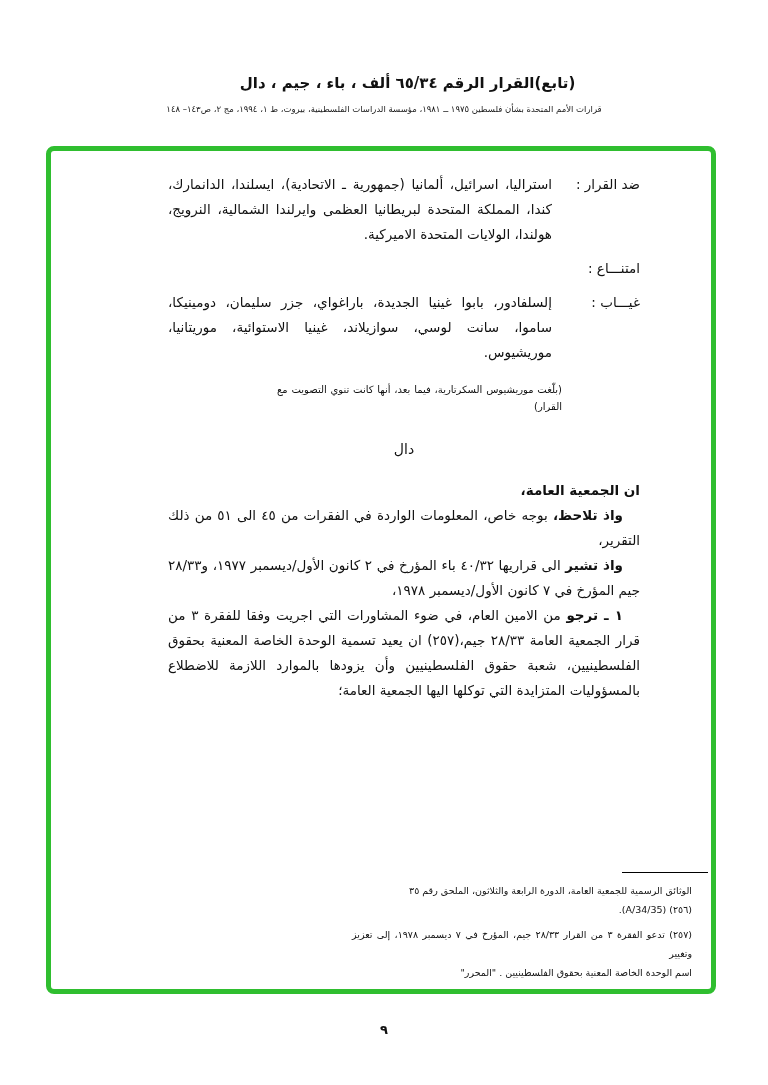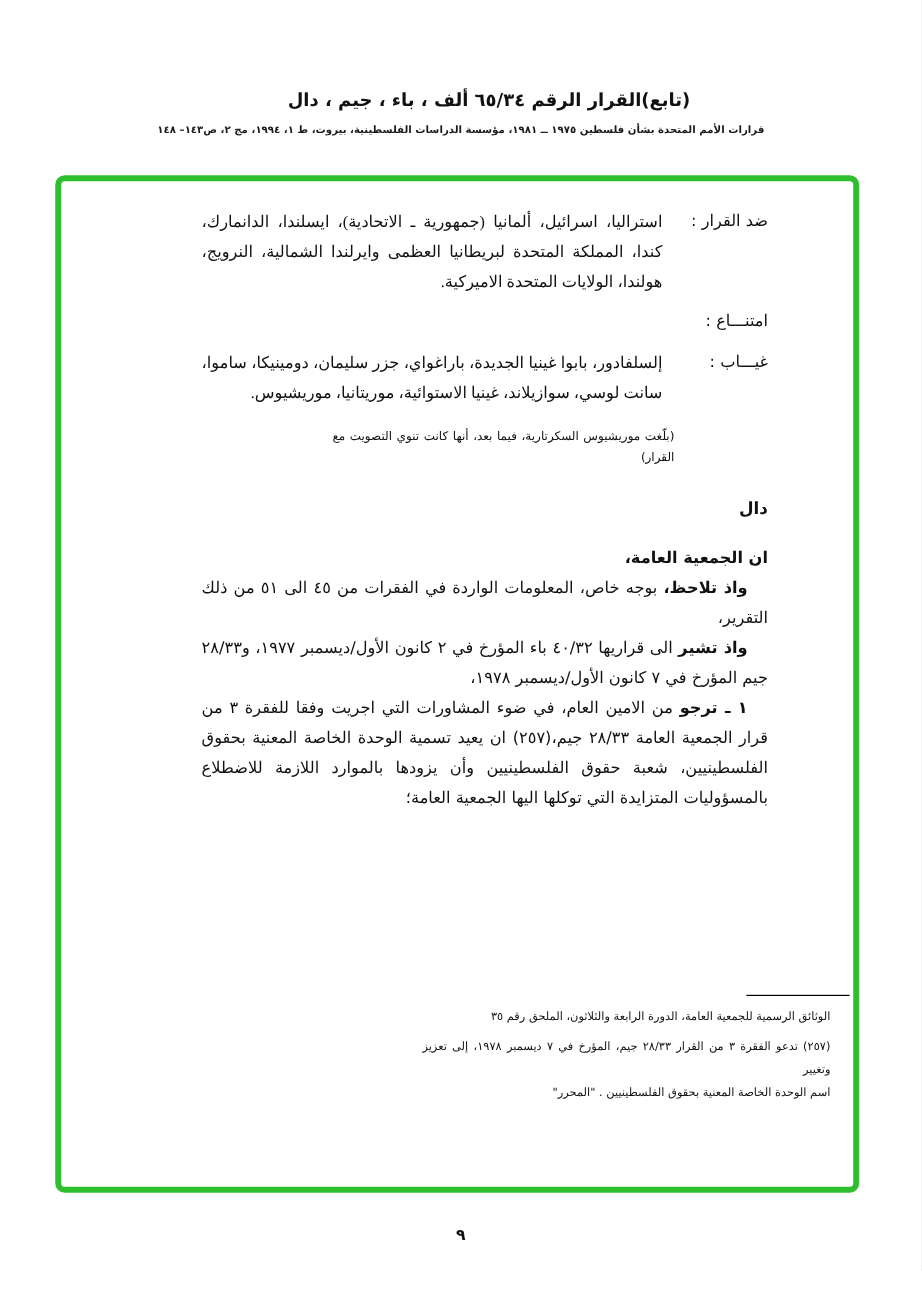--- a/index.html
+++ b/index.html
@@ -9,21 +9,21 @@
     position:relative;
     width:768px; height:1085px;
     background:#ffffff;
     margin:0 auto;
     overflow:hidden;
     direction:rtl;
     color:#111;
   }
   .header { position:absolute; top:74px; left:0; right:0; text-align:center; }
   .header-title { font-size:15px; font-weight:bold; letter-spacing:0.2px;padding-left:47px; }
-  .header-source { font-size:8.5px; font-weight:bold; margin-top:12px; color:#1a1a1a; }
+  .header-source { font-size:8.5px; font-weight:normal; margin-top:12px; color:#1a1a1a; }
 
   .highlight-box {
     position:absolute;
     left:46px; top:146px;
     width:670px; height:848px;
     border:5px solid #2fbe2f;
     border-radius:8px;
     pointer-events:none;
   }
 
@@ -31,44 +31,44 @@
     position:absolute;
     top:172px; right:128px;
     width:472px;
     font-size:13.5px;
     line-height:25px;
     text-align:justify;
     direction:rtl;
   }
   .vote-row { display:flex; margin-bottom:9px; }
   .vote-label { flex:0 0 88px; font-weight:normal; white-space:nowrap; }
-  .vote-text { flex:1 1 auto; text-align:justify;font-family:Liberation Serif, serif; }
+  .vote-text { flex:1 1 auto; text-align:justify; }
 
   .secretariat-note {
     font-size:10px;
     line-height:17px;
     width:285px;
     margin:16px 78px 0 0;
     text-align:justify;
   }
 
   .section-heading {
-    text-align:right;
-    font-weight:bold;
+    text-align:center;
+    font-weight:normal;
     font-size:14px;
     margin:22px 0 16px 0;
   }
 
   .para { text-indent:17px; }
   .para.no-indent { text-indent:0; }
   .para b { font-weight:bold; }
 
   .footnotes {
     position:absolute;
-    top:829px; right:76px;
+    top:872px; right:76px;
     width:340px;
     font-size:9.5px;
     line-height:19px;
     text-align:justify;
   }
   .fn-divider {
     width:86px;
     border-top:1.5px solid #000;
     margin:0 -16px 8px 0;
   }
@@ -125,20 +125,21 @@
 
     <p class="para"><b>١ ـ ترجو</b><span> من الامين العام، في ضوء المشاورات التي اجريت وفقا للفقرة ٣ من قرار الجمعية العامة ٢٨/٣٣ جيم،(٢٥٧) ان يعيد تسمية الوحدة الخاصة المعنية بحقوق الفلسطينيين، شعبة حقوق الفلسطينيين وأن يزودها بالموارد اللازمة للاضطلاع بالمسؤوليات المتزايدة التي توكلها اليها الجمعية العامة؛</span></p>
 
   </div>
 
   <div class="footnotes">
     <div class="fn-divider"></div>
 
     <div class="footnote">
       <span class="fn-line">الوثائق الرسمية للجمعية العامة، الدورة الرابعة والثلاثون، الملحق رقم ٣٥</span>
+      <span class="fn-line">(٢٥٦) (A/34/35).</span>
     </div>
 
     <div class="footnote bold">
       <span class="fn-line">(٢٥٧) تدعو الفقرة ٣ من القرار ٢٨/٣٣ جيم، المؤرخ في ٧ ديسمبر ١٩٧٨، إلى تعزيز وتغيير</span>
       <span class="fn-line">اسم الوحدة الخاصة المعنية بحقوق الفلسطينيين . "المحرر"</span>
     </div>
   </div>
 
   <div class="page-number">٩</div>
 

